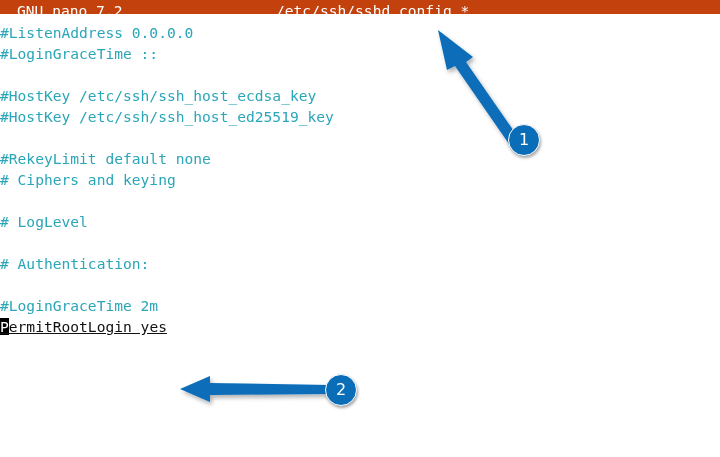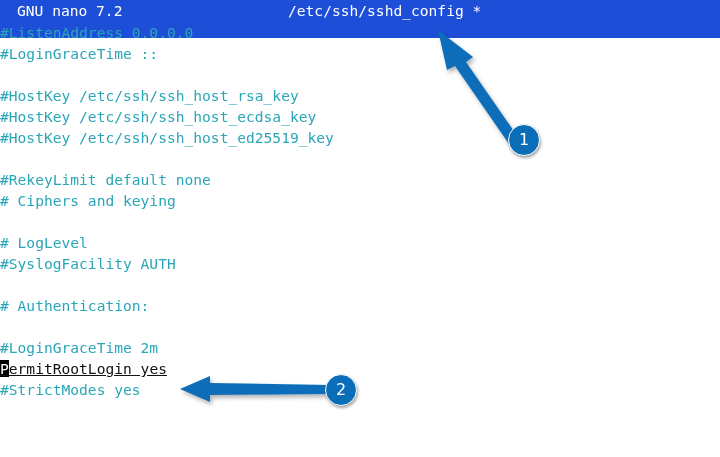--- a/index.html
+++ b/index.html
@@ -1,21 +1,21 @@
 <!DOCTYPE html>
 <html><head>
 <meta charset="utf-8">
 <style>
   html, body { margin:0; padding:0; }
   body { width:720px; height:457px; background:#ffffff; position:relative; overflow:hidden;
          font-family:"DejaVu Sans Mono", monospace; }
-  .titlebar { position:absolute; left:0; top:0; width:720px; height:38px; background:#1d4ed8; color:#ffffff;
+  .titlebar { position:absolute; left:0; top:0; width:720px; height:14px; background:#c2410c; color:#ffffff;
               font-size:14.6px; line-height:22px; white-space:pre; }
   .titlebar .app { position:absolute; left:17px; top:0; }
-  .titlebar .file { position:absolute; left:288px; top:0; }
+  .titlebar .file { position:absolute; left:276px; top:0; }
   .editor { position:absolute; left:0; top:22px; width:720px; }
   .line { height:21px; line-height:21px; font-size:14.6px; white-space:pre; color:#2aa6b8; }
   .line.plain { color:#111111;text-decoration:underline; }
   .cursor { background:#000000; color:#ffffff; }
   .overlay { position:absolute; left:0; top:0; width:720px; height:457px; pointer-events:none; }
   .badge { position:absolute; width:30px; height:30px; border-radius:50%; background:#0a6db8;
            color:#ffffff; font-family:"DejaVu Sans", sans-serif; font-size:16px; line-height:30px; text-align:center;
            border:1.5px solid #ffffff; box-shadow:1px 2px 3px rgba(0,0,0,0.35); }
 </style>
 </head>
@@ -23,35 +23,32 @@
 
 <div class="titlebar">
   <span class="app">GNU nano 7.2</span>
   <span class="file">/etc/ssh/sshd_config *</span>
 </div>
 
 <div class="editor">
   <div class="line">#ListenAddress 0.0.0.0</div>
   <div class="line">#LoginGraceTime ::</div>
   <div class="line"></div>
-  <div class="line">#HostKey /etc/ssh/ssh_host_rsa_key</div>
   <div class="line">#HostKey /etc/ssh/ssh_host_ecdsa_key</div>
   <div class="line">#HostKey /etc/ssh/ssh_host_ed25519_key</div>
   <div class="line"></div>
   <div class="line">#RekeyLimit default none</div>
   <div class="line"># Ciphers and keying</div>
   <div class="line"></div>
   <div class="line"># LogLevel</div>
-  <div class="line">#SyslogFacility AUTH</div>
   <div class="line"></div>
   <div class="line"># Authentication:</div>
   <div class="line"></div>
   <div class="line">#LoginGraceTime 2m</div>
   <div class="line plain"><span class="cursor">P</span><span>ermitRootLogin yes</span></div>
-  <div class="line">#StrictModes yes</div>
 </div>
 
 <div class="overlay">
   <svg width="720" height="457" style="position:absolute;left:0;top:0">
     <defs>
       <filter id="sh" x="-20%" y="-20%" width="140%" height="140%">
         <feDropShadow dx="2" dy="3" stdDeviation="2" flood-color="#000" flood-opacity="0.3"></feDropShadow>
       </filter>
     </defs>
     <g filter="url(#sh)">

